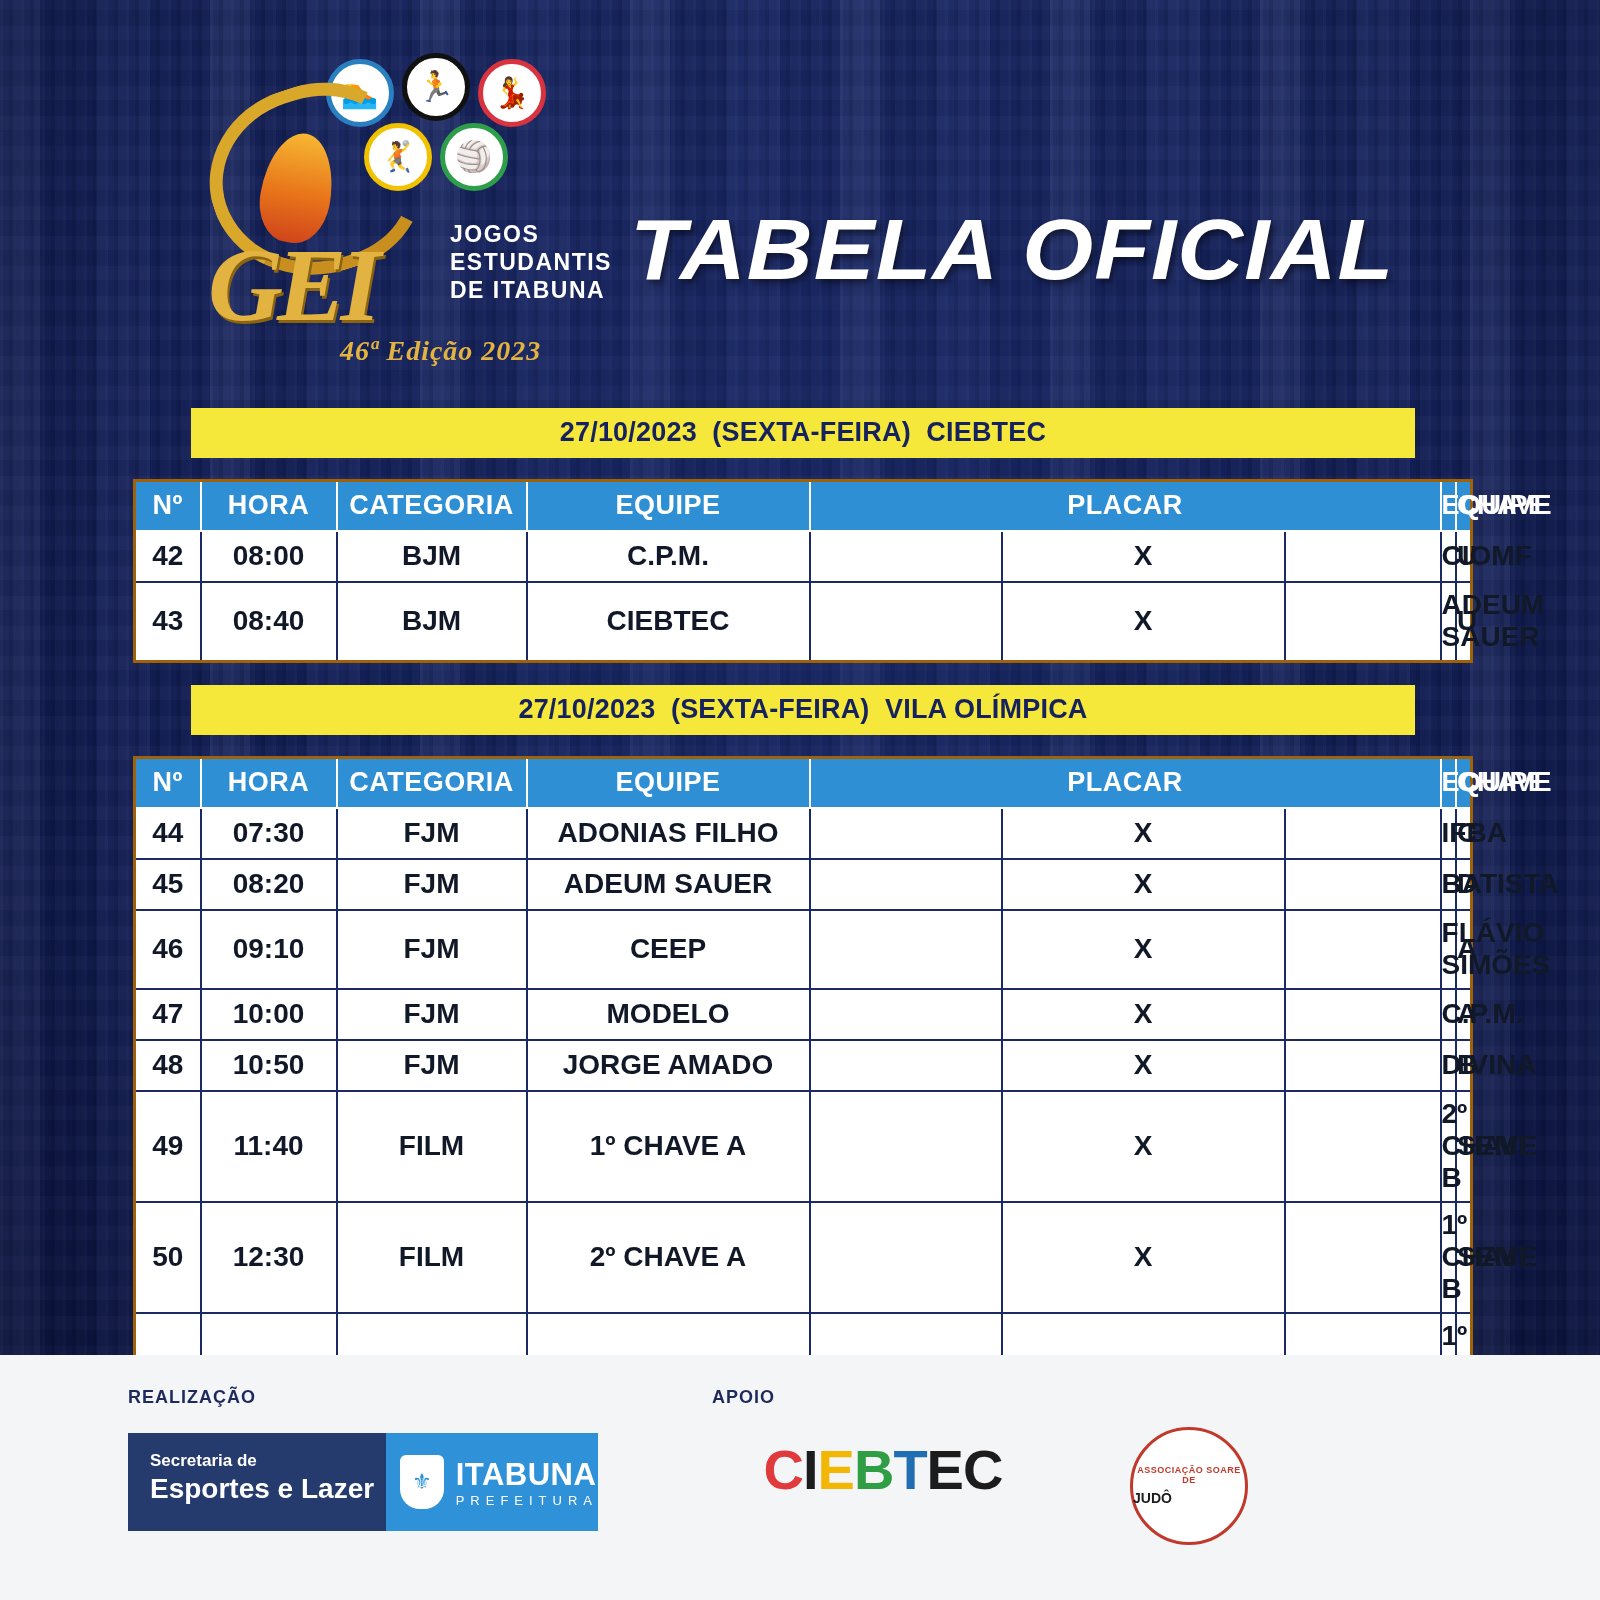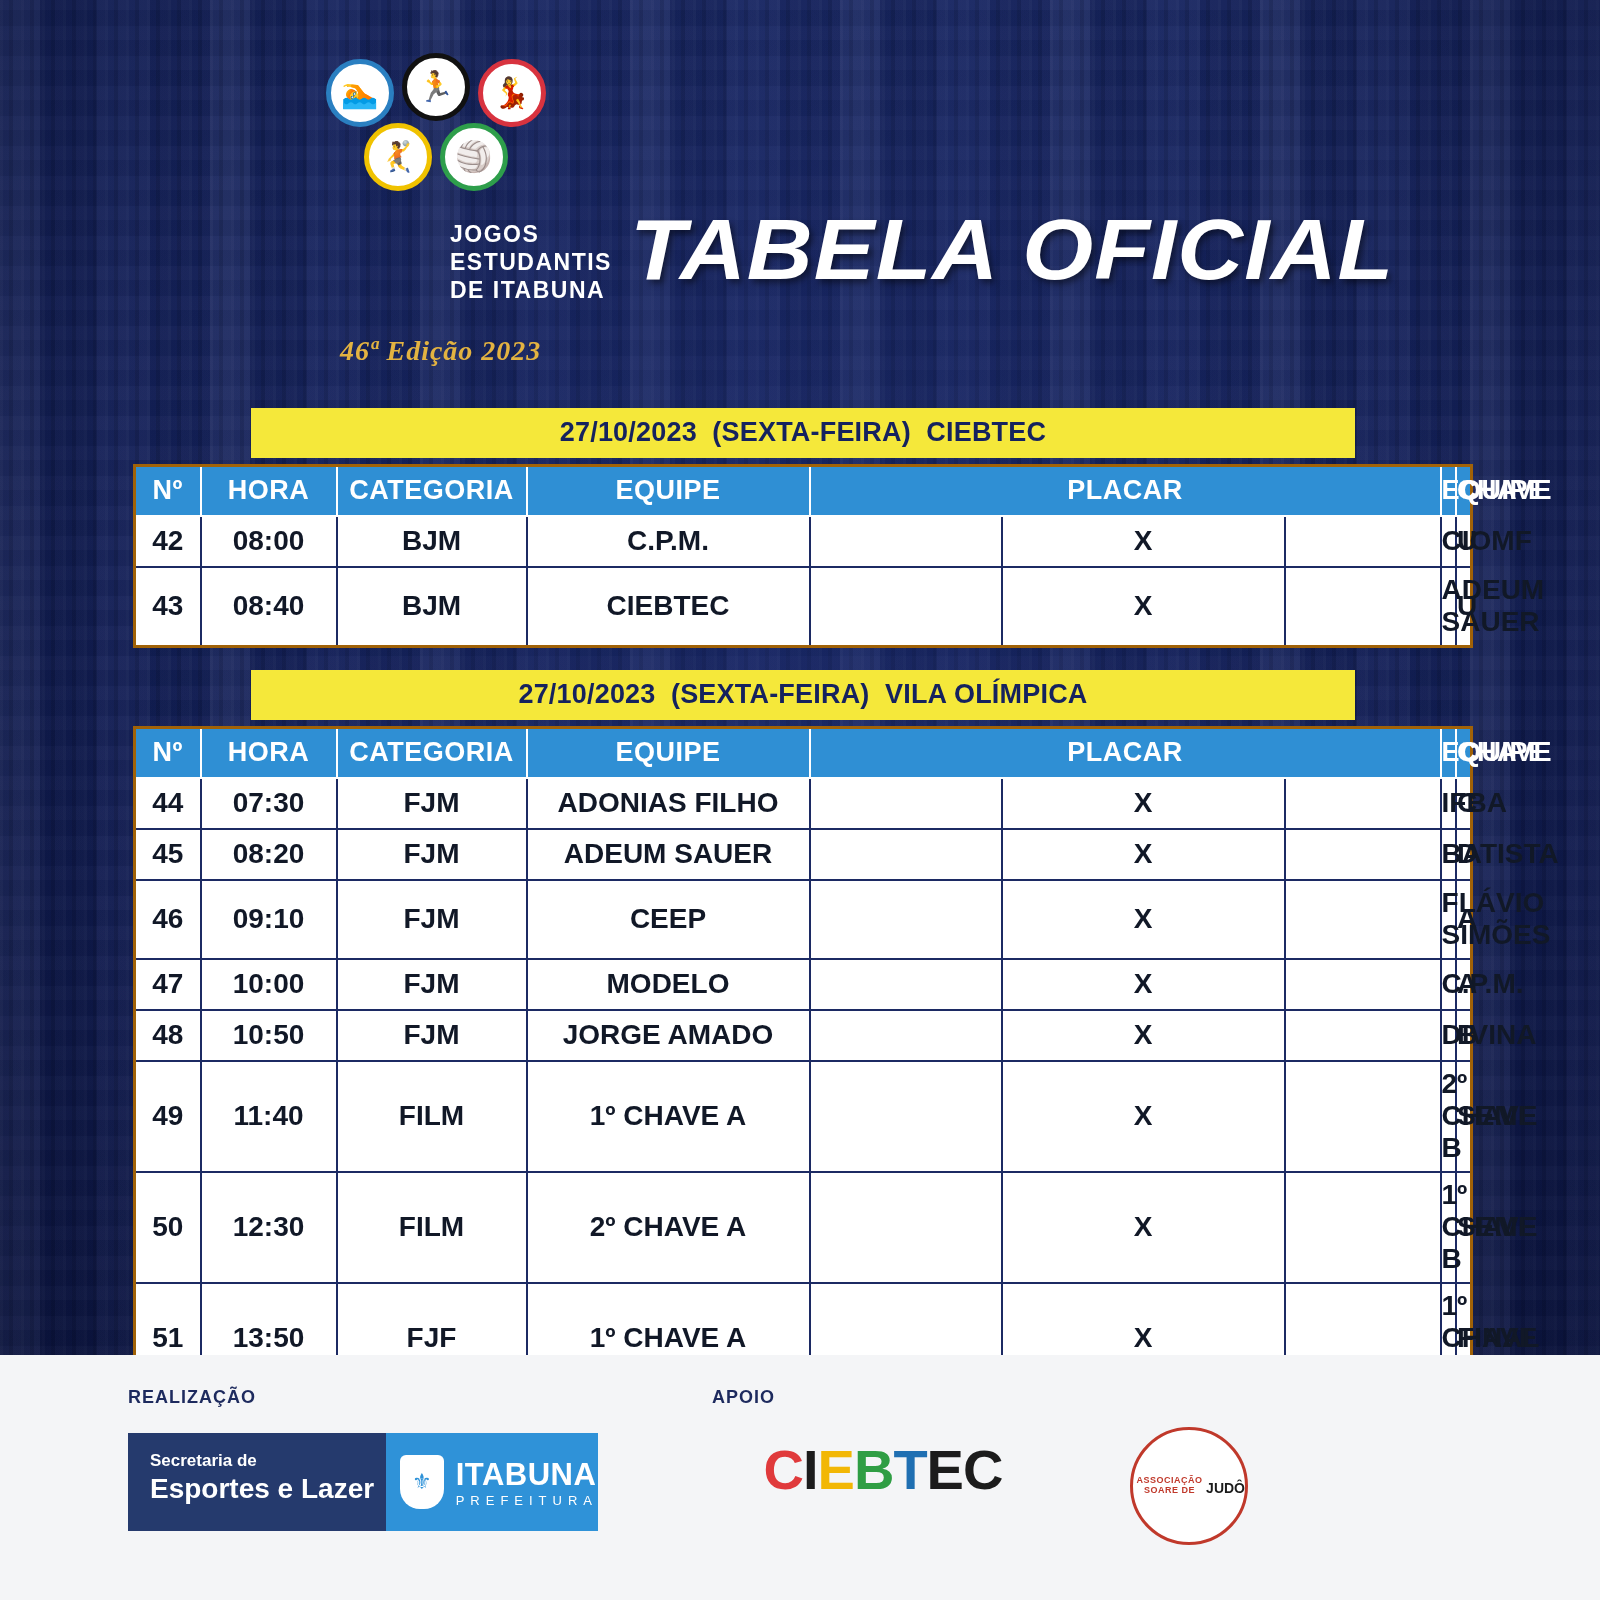--- a/index.html
+++ b/index.html
@@ -172,22 +172,22 @@
     width: 1340px;
   }
   .block { margin-bottom: 22px; }
   .block-banner {
     background: #f5e83a;
     color: #15225e;
     font-size: 27px;
     font-weight: bold;
     text-align: center;
     padding: 9px 0 10px 0;
-    width: 1104px;
-    margin: 0 auto 6px auto;
+    width: 1224px;
+    margin: 0 auto 21px auto;
     letter-spacing: 0.2px;
   }
   .block-banner .light { font-weight: bold; }
   table {
     border-collapse: collapse;
     width: 100%;
     table-layout: fixed;
     background: #fff;
     border: 3px solid #a16207;
   }
@@ -295,22 +295,22 @@
     line-height: 1.35;
     letter-spacing: 0.2px;
   }
 
   .judo {
     position: absolute;
     left: 1130px; top: 72px;
     width: 112px; height: 112px;
     border: 3px solid #c0392b;
     border-radius: 50%;
-    display: flex; align-items: center; justify-content: center;
-    flex-direction: row;
+    display: flex; align-items: flex-start; justify-content: center;
+    flex-direction: column;
     color: #c0392b;
     background: #fff;
   }
   .judo .jd1 { font-size: 9px; font-weight: bold; letter-spacing: 0.5px; text-align:center; line-height:1.1;}
   .judo .jd2 { font-size: 14px; font-weight: bold; color:#1c1c1c; margin-top: 4px;}
 
   .aabb {
     position: absolute;
     left: 1280px; top: 92px;
     text-align: center;
@@ -330,20 +330,25 @@
   <div class="logo-wrap">
 
     <div class="rings">
       <div class="ring r1">🏊</div>
       <div class="ring r2">🏃</div>
       <div class="ring r3">💃</div>
       <div class="ring r4">🤾</div>
       <div class="ring r5">🏐</div>
     </div>
 
+    <div class="gei">
+      <div class="gei-swirl"></div>
+      <div class="gei-flame"></div>
+      <div class="gei-text">GEI</div>
+    </div>
 
     <div class="logo-lines">
       <div>JOGOS</div>
       <div>ESTUDANTIS</div>
       <div>DE ITABUNA</div>
     </div>
 
     <div class="logo-edition">46ª Edição 2023</div>
   </div>
 

